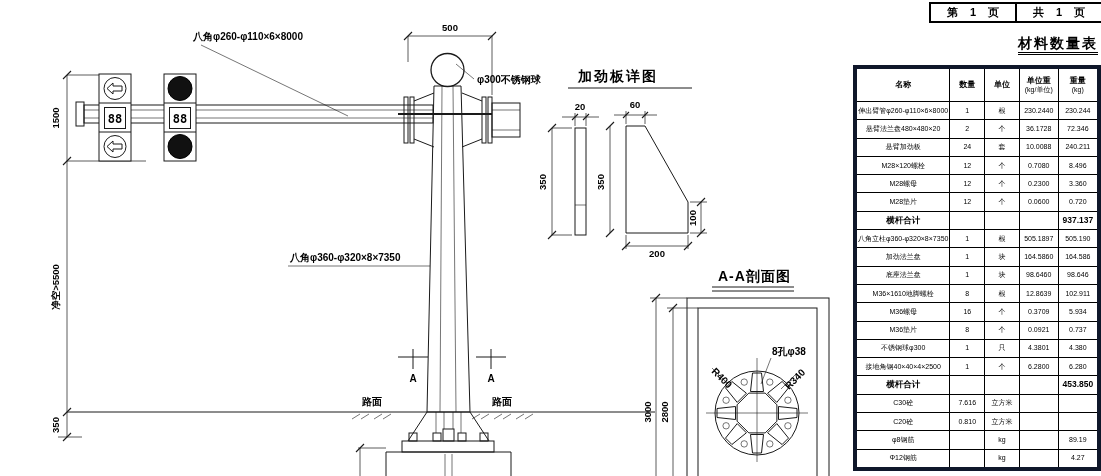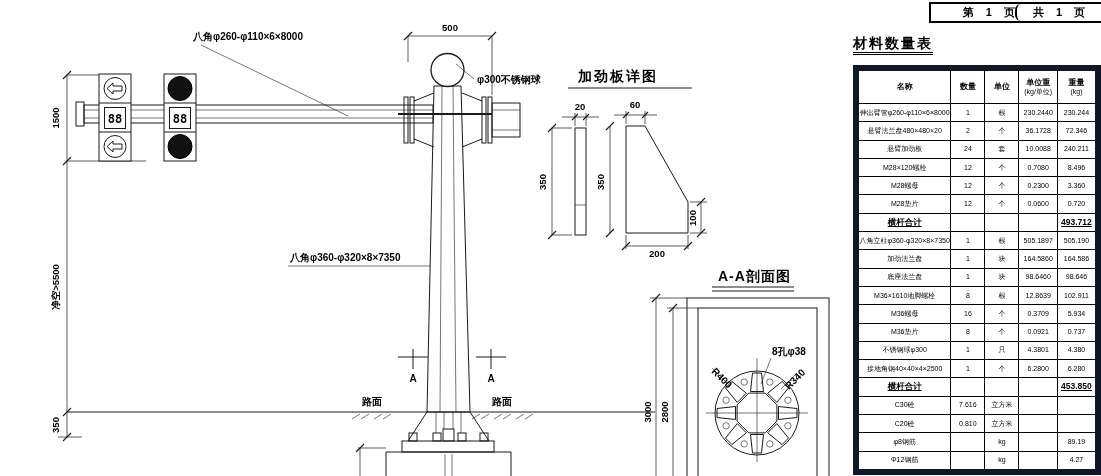--- a/index.html
+++ b/index.html
@@ -14,34 +14,34 @@
   .lbl{font-size:10px;font-weight:bold;}
   .dimtxt{font-size:9.5px;font-weight:bold;}
   .title-cn{font-size:14px;font-weight:bold;}
   .digits{font-family:"DejaVu Sans Mono",monospace;font-size:12px;font-weight:bold;}
   .blackfill{fill:#111;stroke:#000;}
   .whitefill{fill:#fff;stroke:#1a1a1a;}
 
   
   .page-header{position:absolute;left:929px;top:2px;width:170px;height:17px;
     border:2px solid #000;display:flex;align-items:center;font-weight:bold;font-size:11px;}
-  .page-header .cell{flex:1;text-align:right;word-spacing:9px;}
+  .page-header .cell{flex:1;text-align:center;word-spacing:9px;}
   .page-header .cell+.cell{border-left:2px solid #000;height:100%;display:flex;
-    align-items:center;justify-content:center;border-radius:6px;}
-  .table-title{position:absolute;left:853px;top:34px;width:245px;text-align:left;}
+    align-items:center;justify-content:center;}
+  .table-title{position:absolute;left:853px;top:34px;width:245px;text-align:right;}
   .table-title span{font-size:14px;font-weight:bold;letter-spacing:2px;
     border-bottom:3px double #000;padding-bottom:1px;}
   table.materials{position:absolute;left:853px;top:65px;border-collapse:collapse;
-    table-layout:fixed;border:6px solid #0f172a;}
+    table-layout:fixed;border:4px solid #0f172a;}
   table.materials th,table.materials td{border:1px solid #000;padding:0;margin:0;
     text-align:center;vertical-align:middle;font-size:7px;line-height:1.15;
     overflow:hidden;white-space:nowrap;}
   table.materials th{height:32px;font-size:8px;font-weight:bold;}
   table.materials td{height:17.3px;font-weight:normal;}
-  table.materials tr.total td{font-weight:bold;font-size:8.5px;text-decoration:underline;}
+  table.materials tr.total td{font-weight:bold;font-size:8.5px;}
 </style>
 </head>
 <body>
 
 
 
 <svg width="850" height="476" viewBox="0 0 850 476">
 
   <g>
 
@@ -347,21 +347,21 @@
         <td>12</td>
         <td>个</td>
         <td>0.0600</td>
         <td>0.720</td>
       </tr>
       <tr class="total">
         <td>横杆合计</td>
         <td></td>
         <td></td>
         <td></td>
-        <td>493.712</td>
+        <td>937.137</td>
       </tr>
       <tr>
         <td>八角立柱φ360-φ320×8×7350</td>
         <td>1</td>
         <td>根</td>
         <td>505.1897</td>
         <td>505.190</td>
       </tr>
       <tr>
         <td>加劲法兰盘</td>

